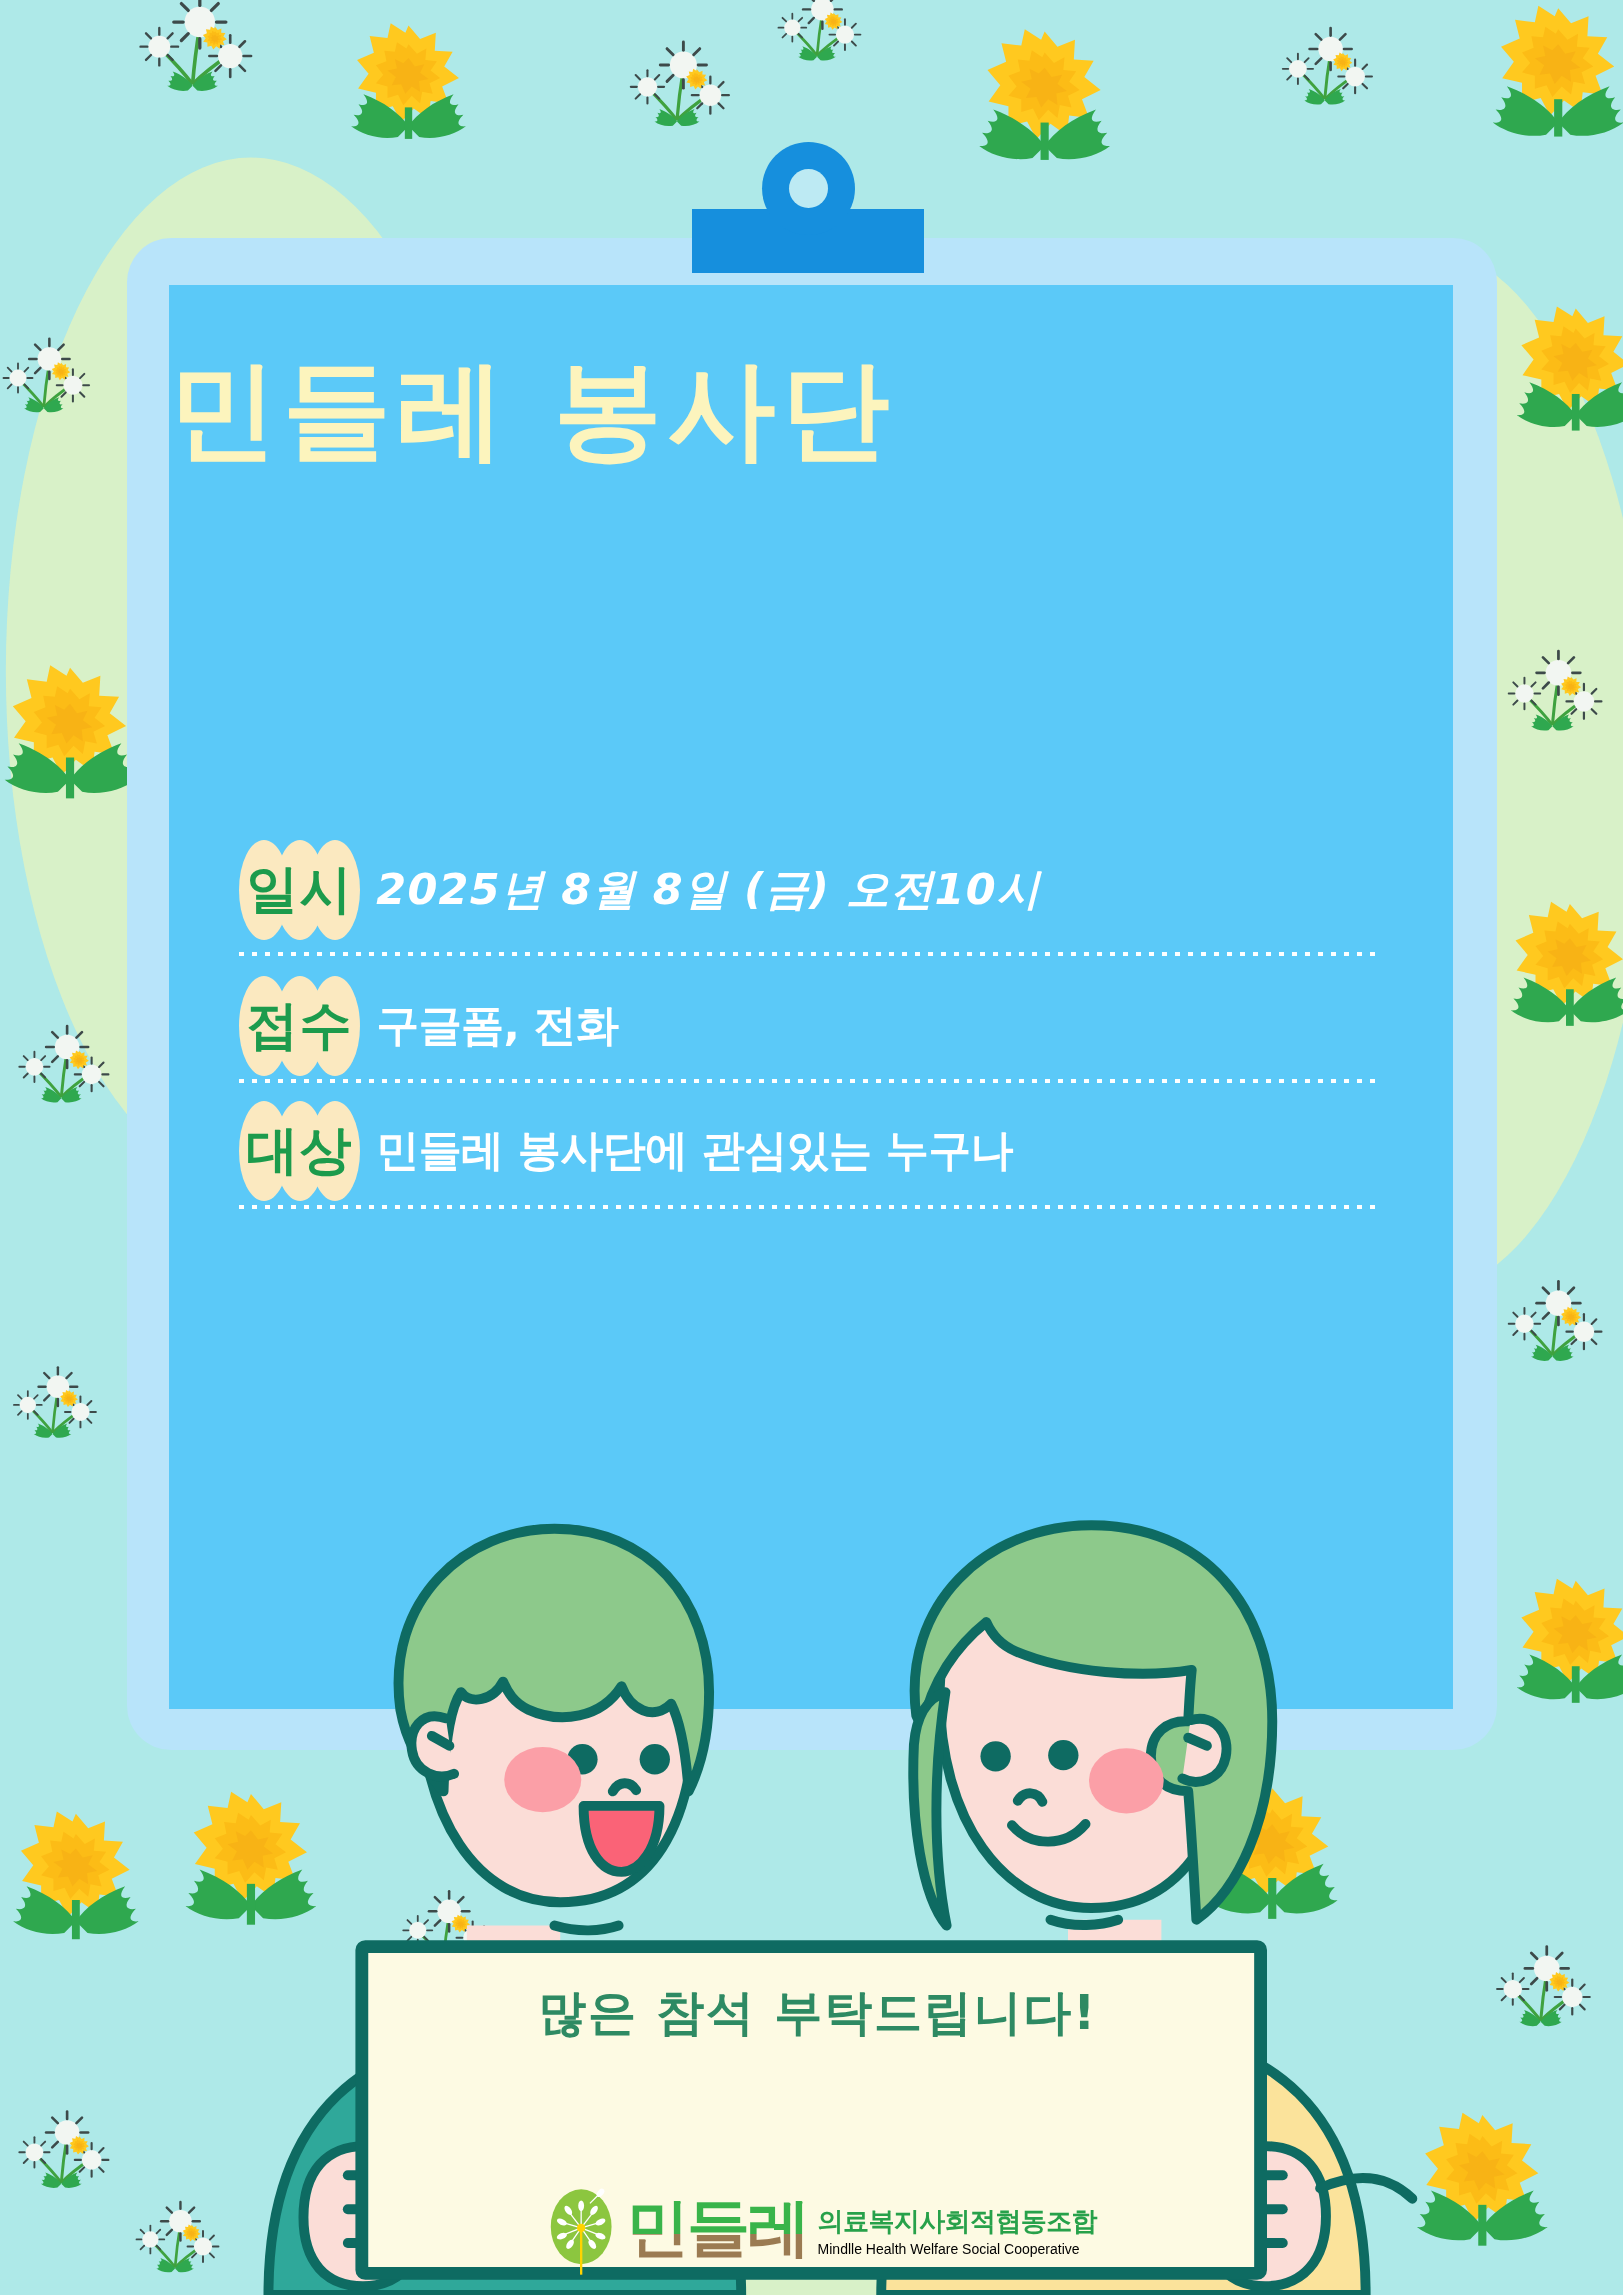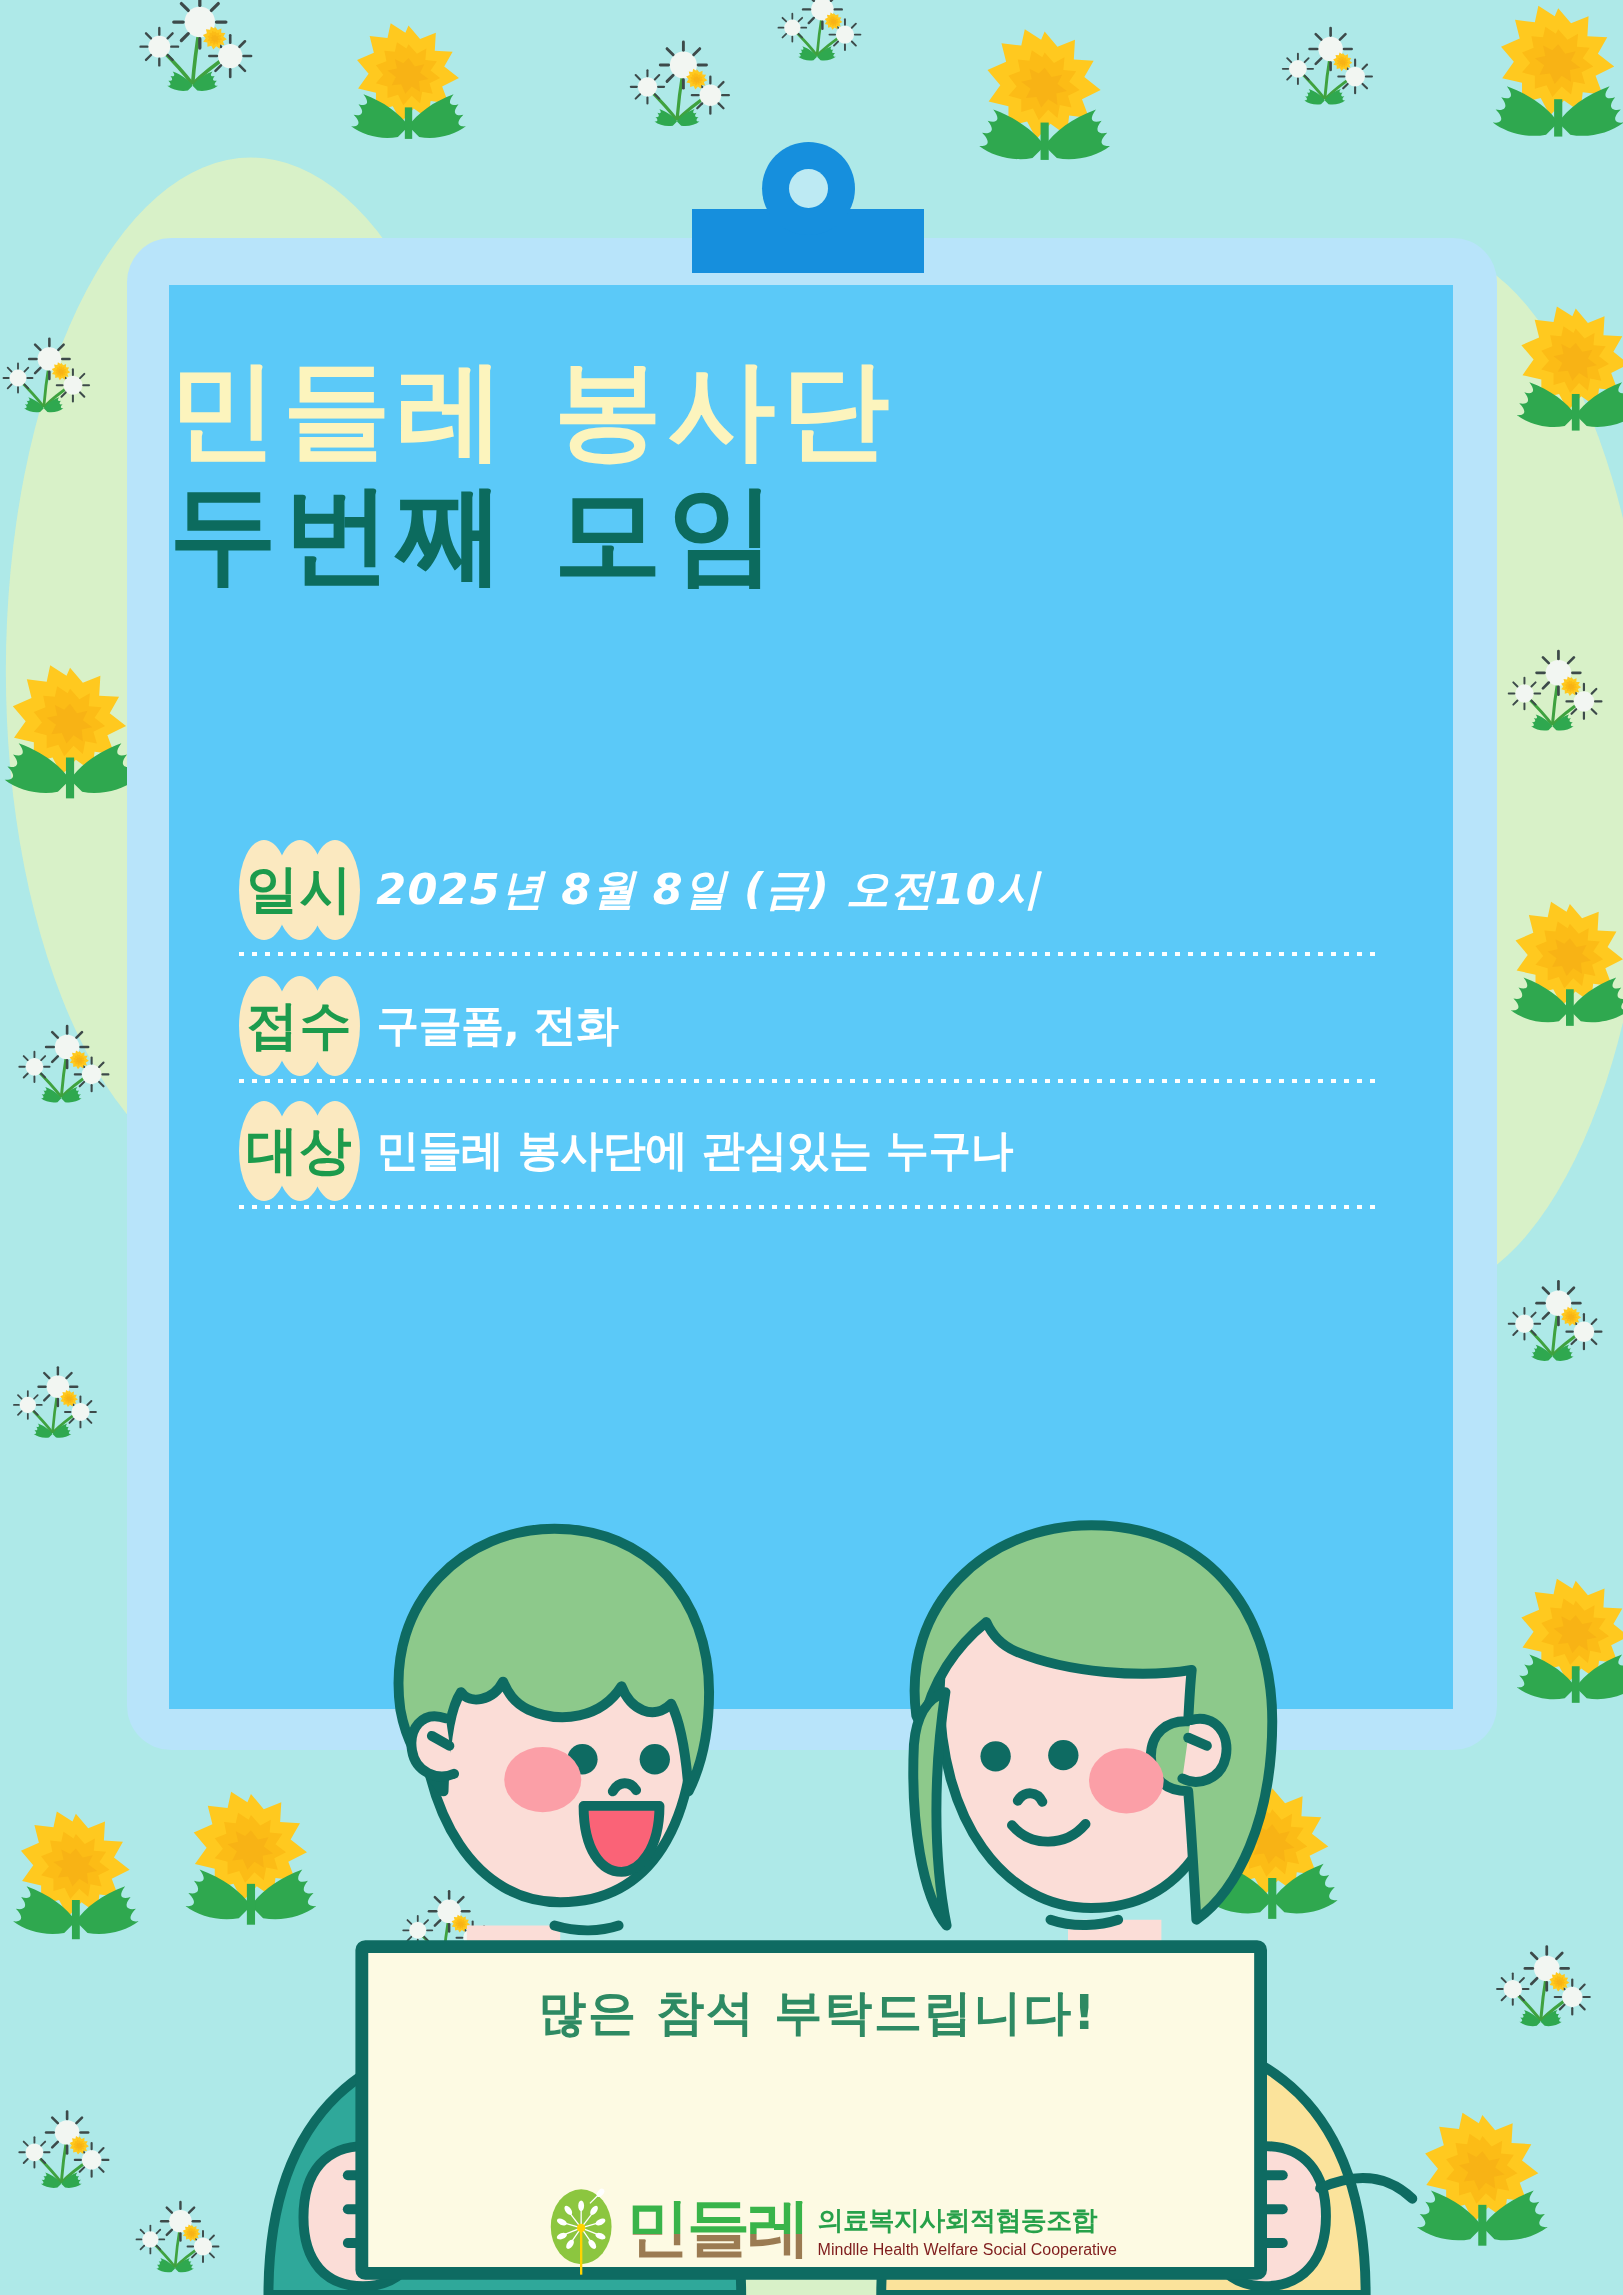--- a/index.html
+++ b/index.html
@@ -122,21 +122,21 @@
     background:linear-gradient(to bottom,#39b44a 0%,#39b44a 52%,#9b7b52 52%,#9b7b52 100%);
     -webkit-background-clip:text; background-clip:text;
     color:transparent; letter-spacing:-2.3px;
   }
   .logo-right{ margin-left:9.3px; }
   .logo-kr2{
     font-size:26px; font-weight:900; color:#27a14a; letter-spacing:-0.6px;
     font-family:"DejaVu Sans","Liberation Sans",sans-serif; line-height:1.1;
   }
   .logo-en{
-    font-size:16px; color:#7f1d1d; letter-spacing:0px; margin-top:6px;
+    font-size:14px; color:#000000; letter-spacing:0px; margin-top:6px;
     font-family:"Liberation Sans",sans-serif; line-height:1.1;
   }
 </style>
 </head>
 <body>
 
 <svg id="bg" viewBox="0 0 2781 3933">
   <rect x="0" y="0" width="2781" height="3933" fill="#aee9e8"></rect>
 
   <g fill="#dff2c2" opacity="0.85">
@@ -293,21 +293,20 @@
 </svg>
 
 <div class="clip-frame"></div>
 <div class="clip-panel"></div>
 <div class="clip-top"></div>
 <div class="clip-knob"></div>
 <div class="clip-hole"></div>
 
 <div class="title-wrap">
   <div class="title1">민들레 봉사단</div>
-  <div class="title2">두번째 모임</div>
 </div>
 
 <div class="info">
 
   <div class="row r0">
     <div class="badge">
       <span class="lobe l1"></span>
       <span class="lobe l2"></span>
       <span class="lobe l3"></span>
       <span class="btxt">일시</span>

